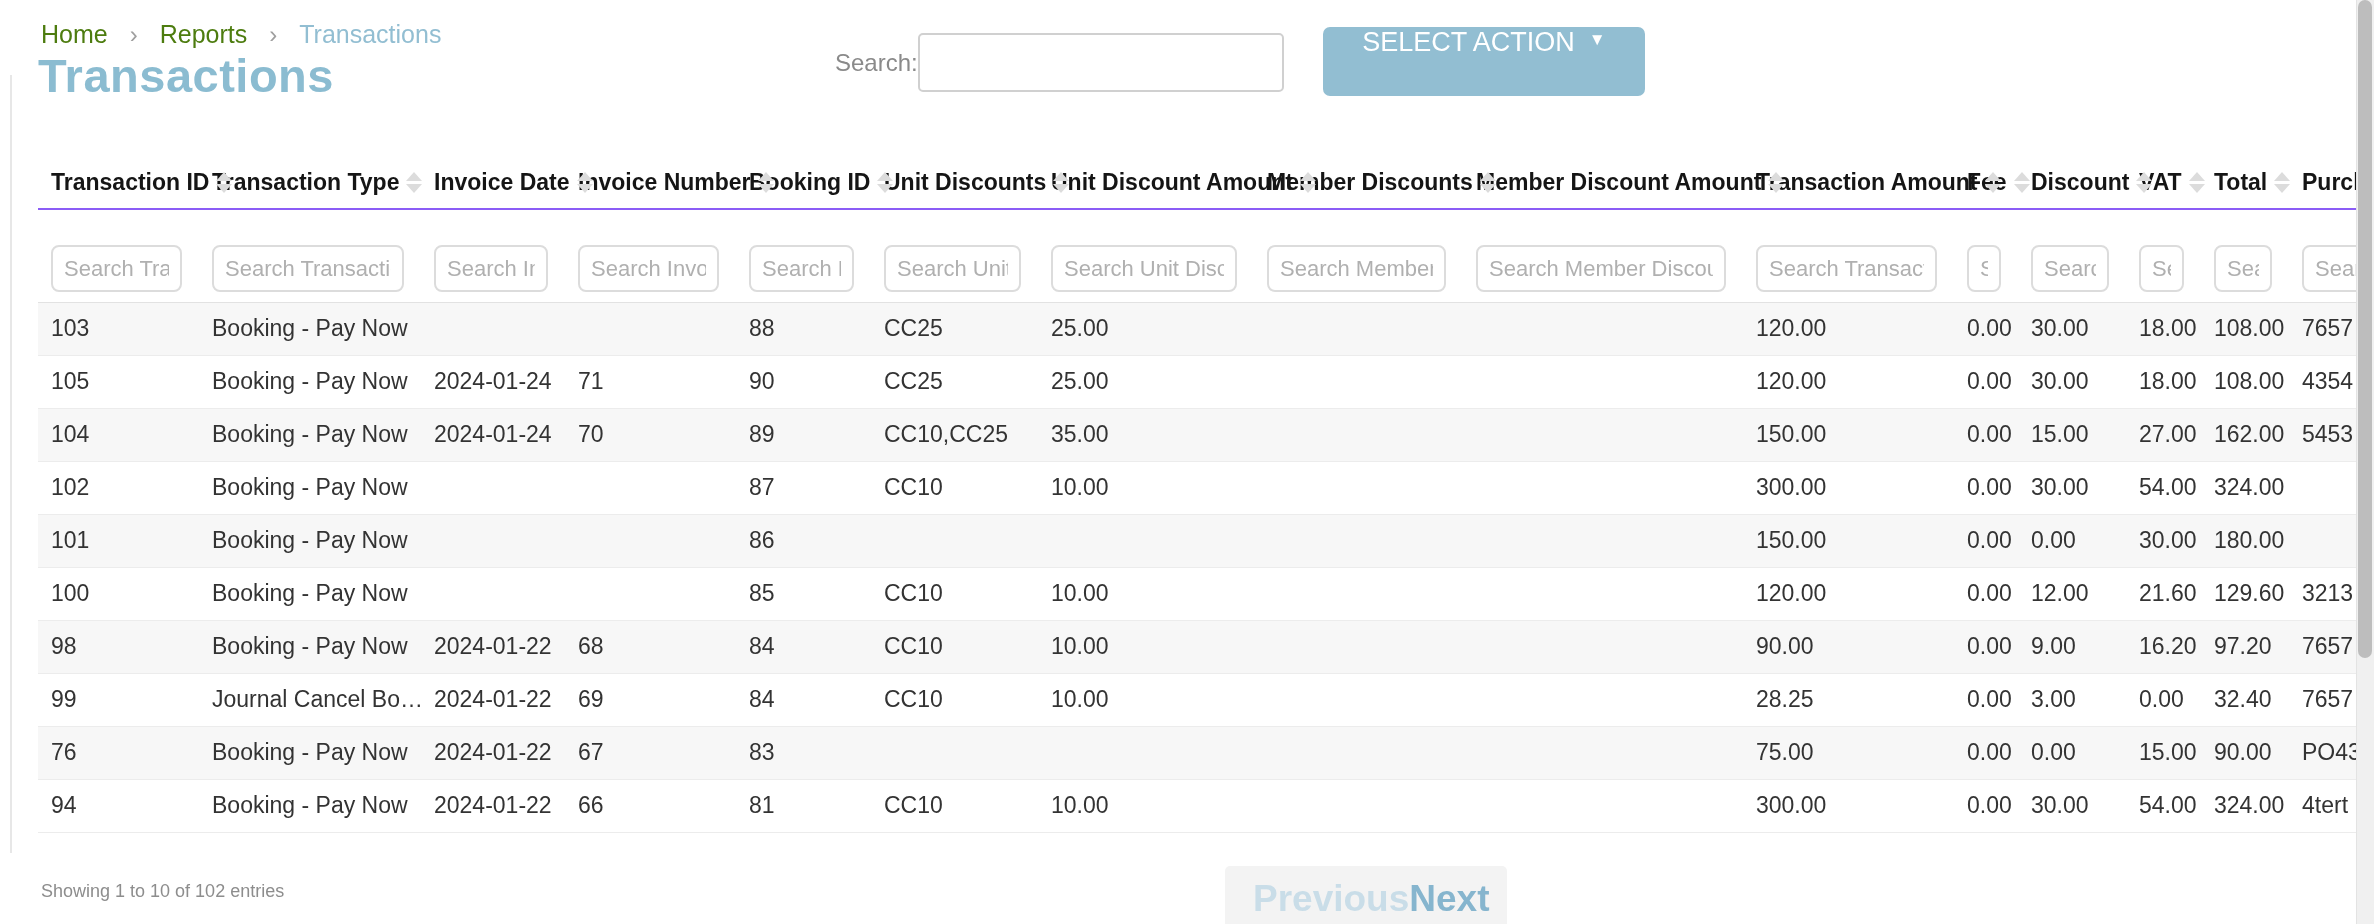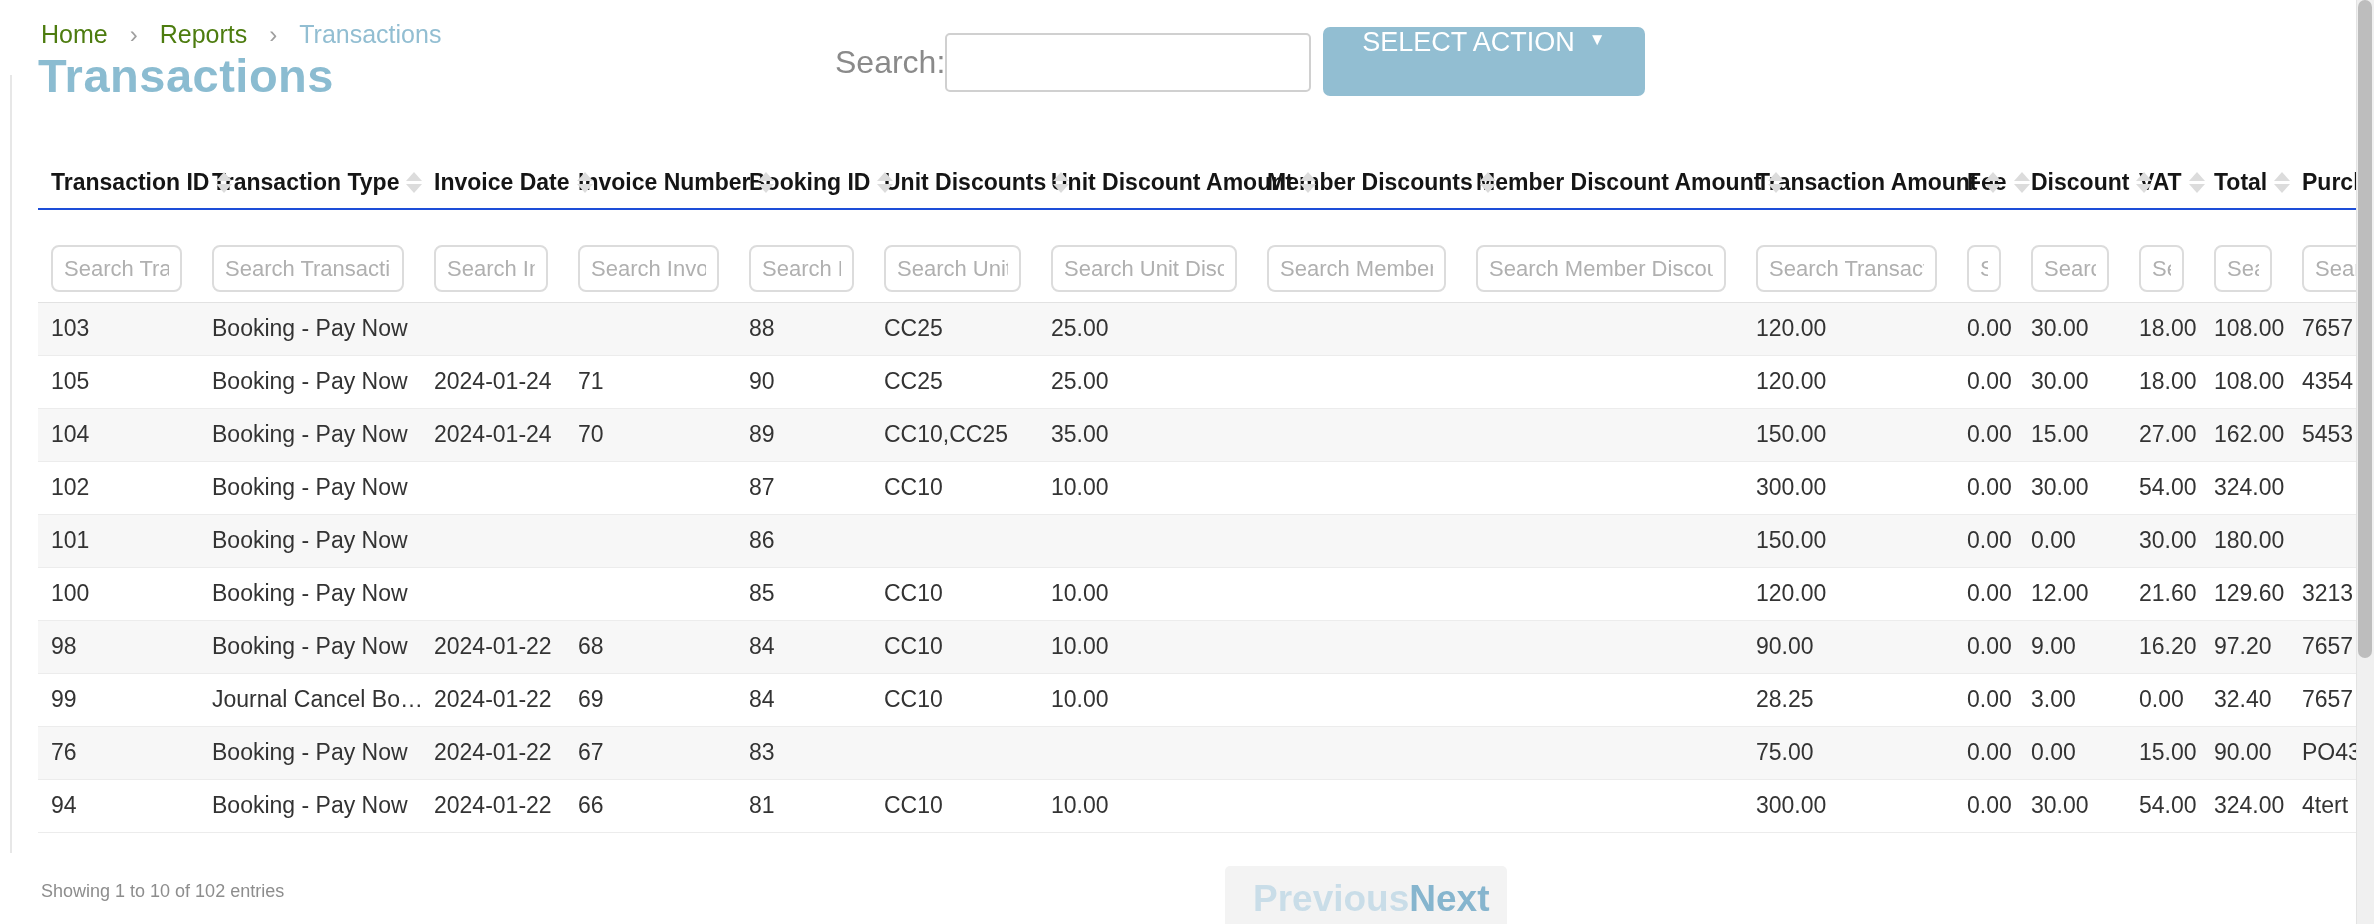--- a/index.html
+++ b/index.html
@@ -16,37 +16,37 @@
   .breadcrumb .sep { color:#9f9f9f; font-size:24px; }
   .breadcrumb .crumb { color:#4d7c0f; text-decoration:none; cursor:pointer; }
   .breadcrumb .crumb.active { color:var(--accent-blue,#92bed2); }
 
   
   .page-title { left:38px; top:48px; font-size:47px; font-weight:bold;
                 color:var(--title-blue,#8bbcd1); letter-spacing:0.5px; }
 
   
   .search-group { left:835px; top:33px; height:59px; display:flex; align-items:center; }
-  .search-label { color:#8a8a8a; font-size:32px; }
+  .search-label { color:#8a8a8a; font-size:24px; }
   .search-input { width:366px; height:59px; border:2px solid #d0d0d0; border-radius:5px;
                   font-size:24px; padding:0 14px; color:#444; outline:none;
                   font-family:"Liberation Sans", sans-serif; }
   .action-btn { left:1323px; top:27px; width:322px; height:69px;
                 background:var(--accent-blue,#92bed2); color:#fff; border:none; border-radius:7px;
                 font-size:27px; font-family:"Liberation Sans", sans-serif; cursor:pointer;
                 display:flex; justify-content:center; gap:14px; }
   .action-btn .caret { font-size:17px; margin-top:3px; }
 
   
   .table-wrap { left:38px; top:156px; width:2318px; overflow:hidden; }
   table { border-collapse:collapse; table-layout:fixed; width:2514px; }
   th, td { text-align:left; white-space:nowrap; font-size:23px; padding:0 8px 0 0; }
   th:first-child, td:first-child { padding-left:13px; }
   thead tr.hdr th { height:53px; vertical-align:middle; font-weight:bold; color:#151515;
-                    border-bottom:2px solid #1d4ed8; cursor:pointer; }
+                    border-bottom:2px solid #8b5cf6; cursor:pointer; }
   .sort-icon { display:inline-block; position:relative; width:17px; height:21px;
                margin-left:7px; vertical-align:-3px; }
   .sort-icon::before { content:""; position:absolute; top:0; left:0;
                border-left:8px solid transparent; border-right:8px solid transparent;
                border-bottom:9px solid #dcdcdc; }
   .sort-icon::after  { content:""; position:absolute; bottom:0; left:0;
                border-left:8px solid transparent; border-right:8px solid transparent;
                border-top:9px solid #dcdcdc; }
   thead tr.flt td { height:93px; vertical-align:top; padding-top:35px;
                     border-bottom:1px solid #e2e2e2; }

